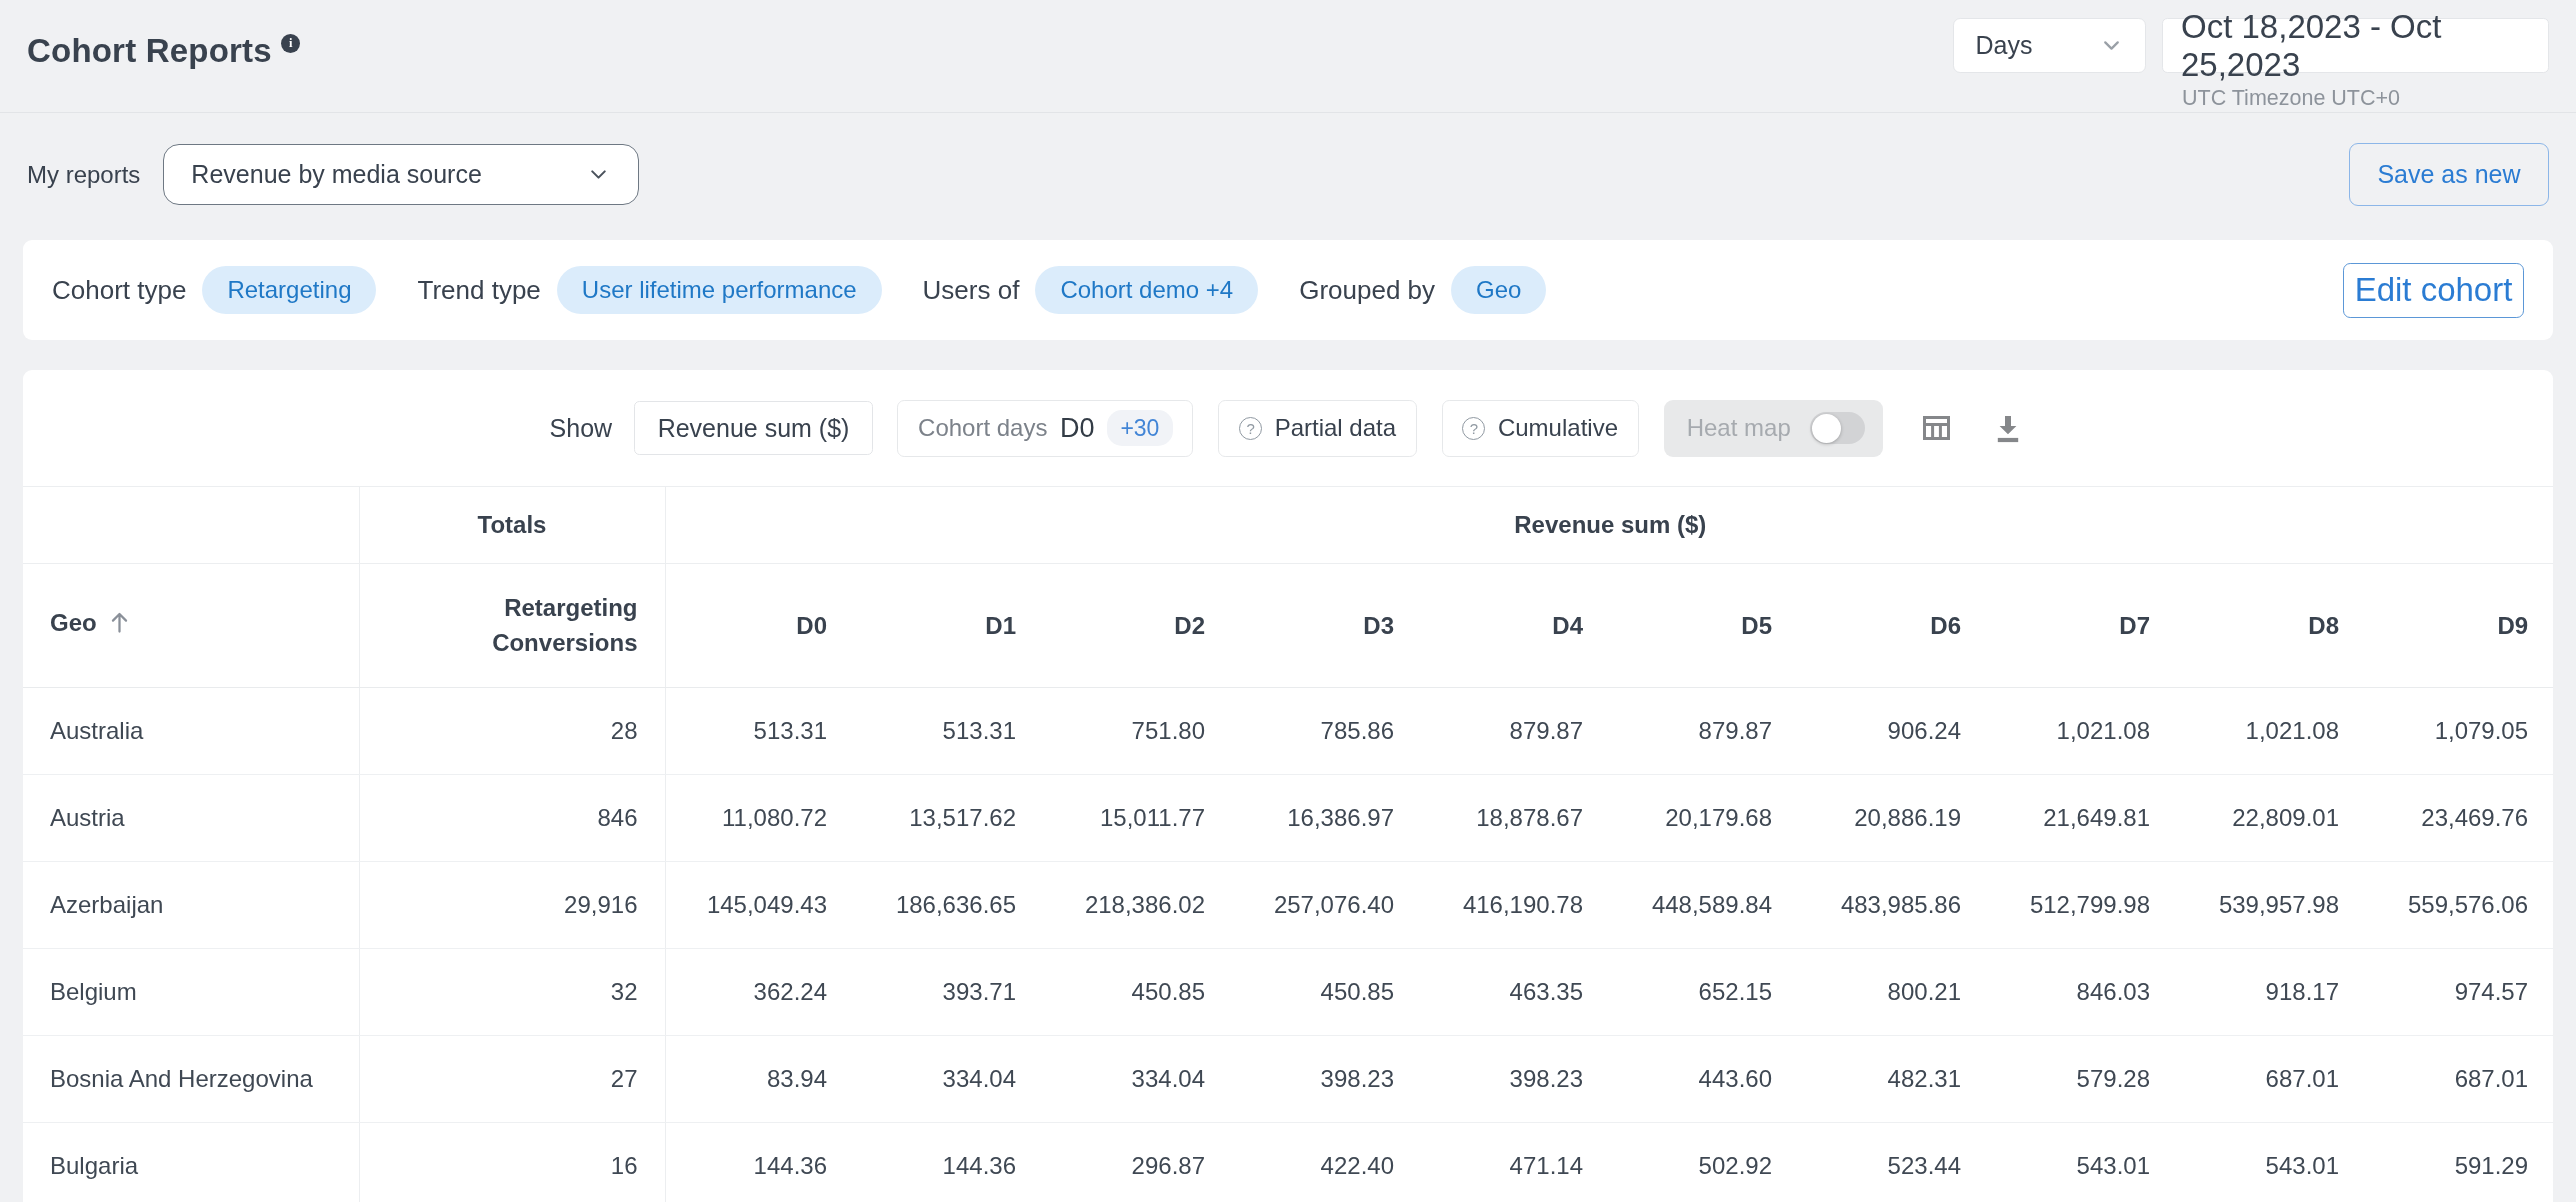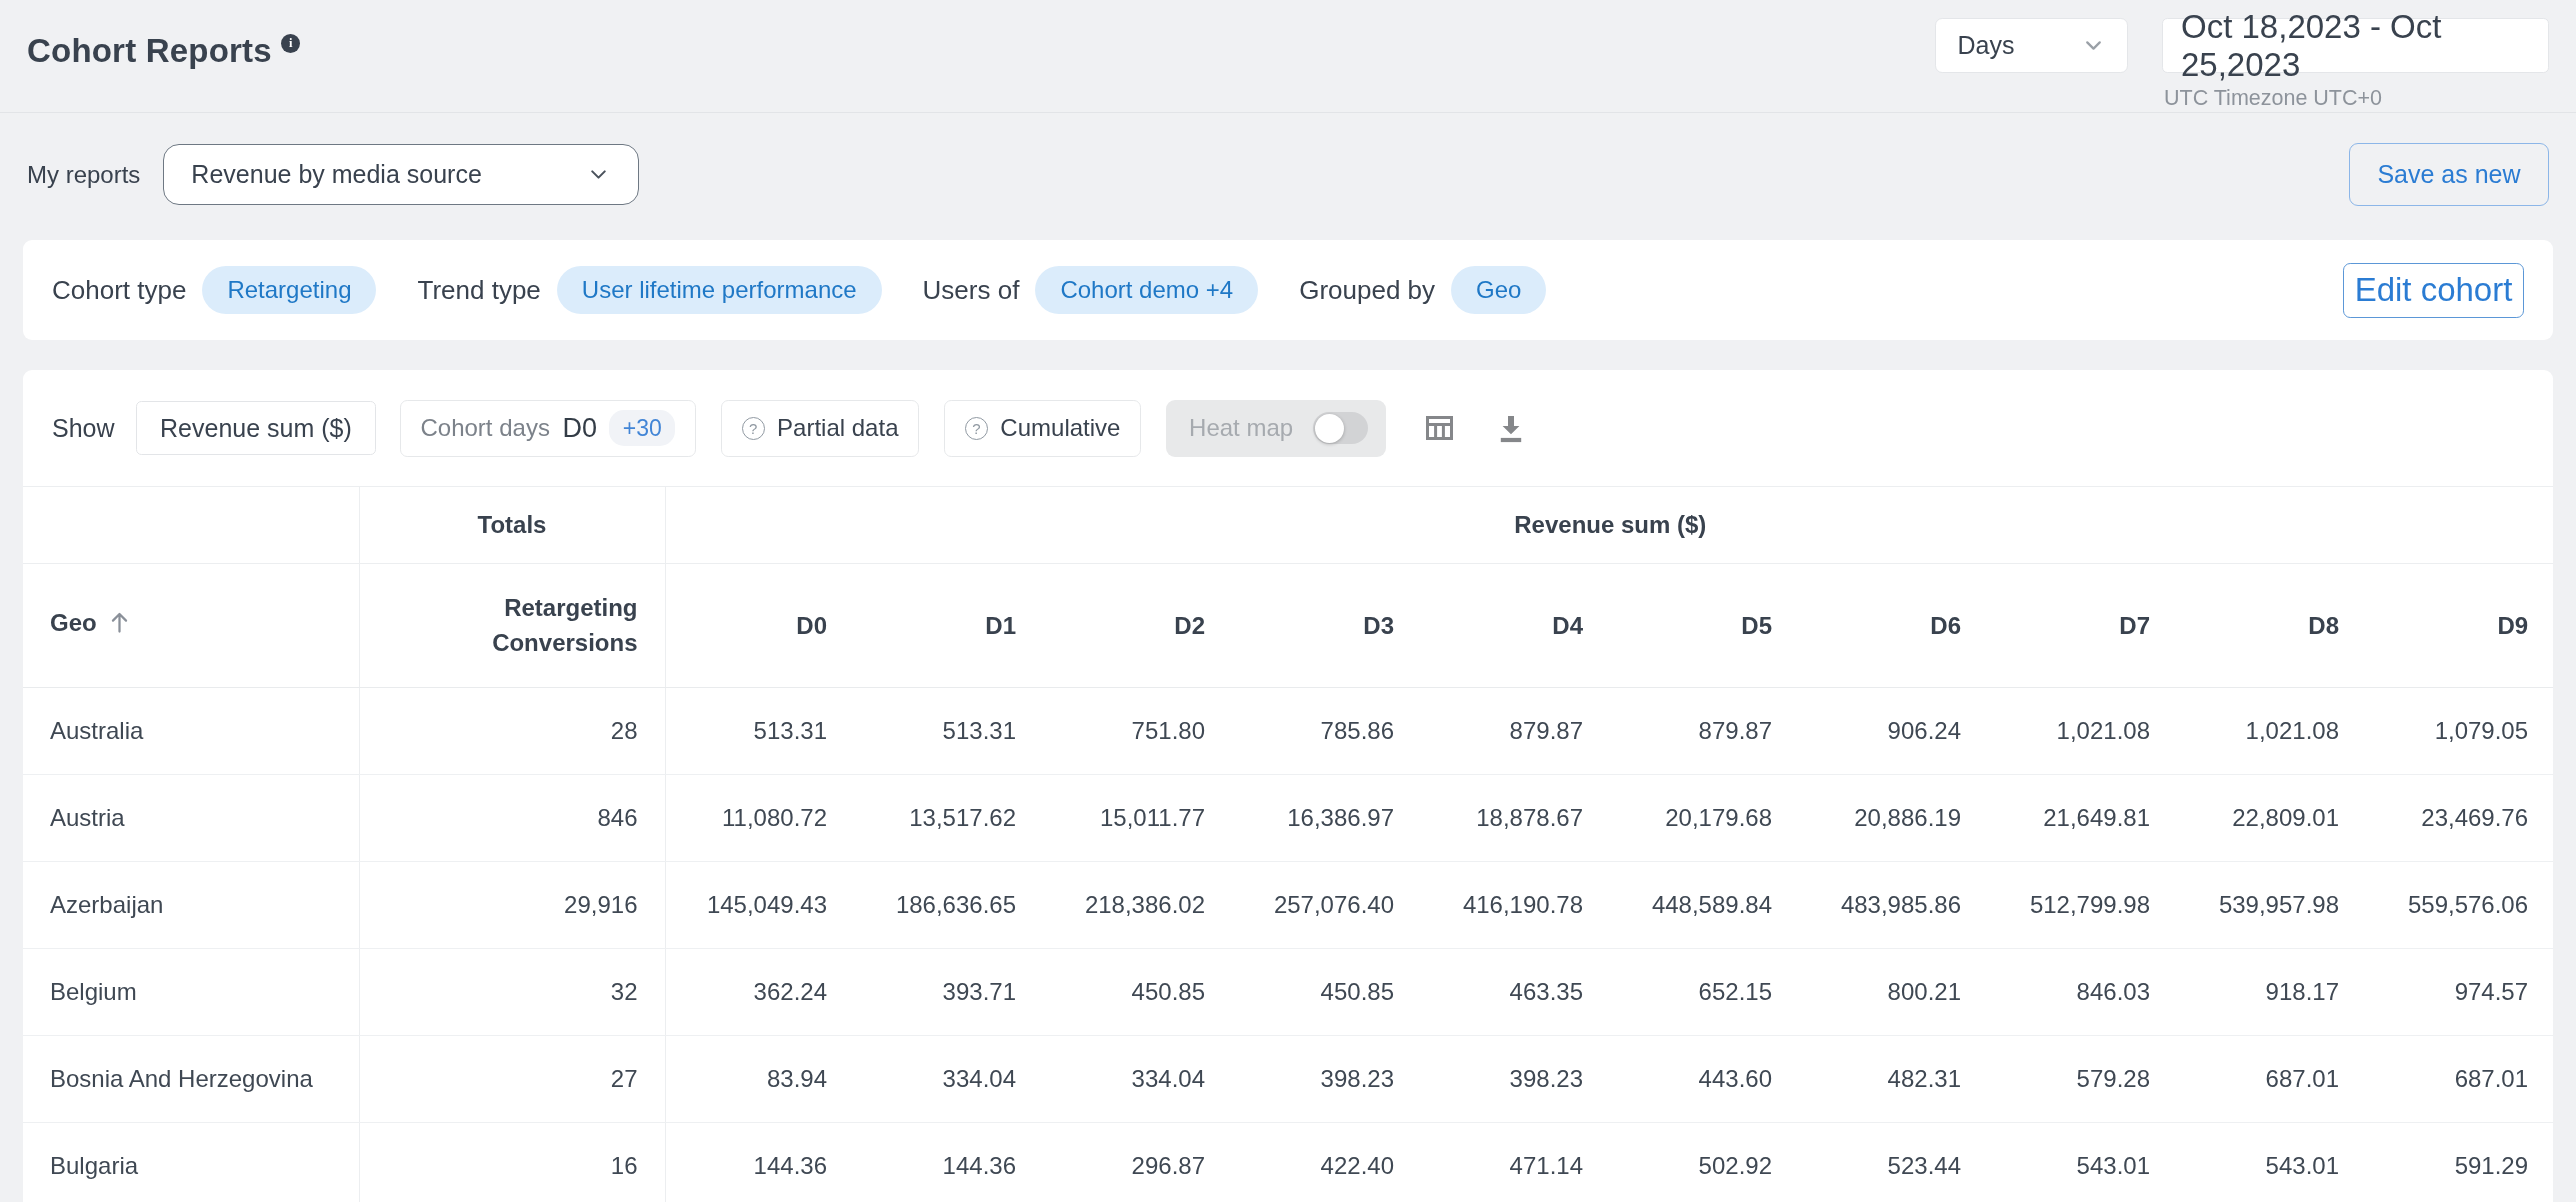--- a/index.html
+++ b/index.html
@@ -12,21 +12,21 @@
     -webkit-font-smoothing:antialiased;
   }
 
   
   .header { height:113px; border-bottom:0.9px solid #e2e4e7; display:flex; justify-content:space-between; padding:0 27px; }
   .title-wrap { display:flex; align-items:flex-start; margin-top:32px; gap:9px; }
   .page-title { font-size:33px; font-weight:700; letter-spacing:0.2px; color:#39424e; }
   .info-icon { width:19.7px; height:19.7px; border-radius:50%; background:#39424e; color:#fff;
     font:700 12.5px "Liberation Serif", serif; display:flex; align-items:center; justify-content:center; margin-top:1.8px; cursor:pointer; }
   .header-right { margin-top:18px; display:flex; flex-direction:column; }
-  .controls-row { display:flex; gap:34px; }
+  .controls-row { display:flex; gap:16px; }
   .days-select { width:193px; height:55px; background:#fff; border:0.9px solid #e4e6e9; border-radius:7.2px;
     display:flex; align-items:center; justify-content:space-between; padding:0 21.5px; font-size:25px; cursor:pointer; }
   .date-input { width:387px; height:55px; background:#fff; border:0.9px solid #e4e6e9; border-radius:5.4px;
     display:flex; align-items:center; padding:0 18px; font-size:33px; cursor:text; }
   .tz-note { margin-left:229px; margin-top:12.5px; font-size:21.5px; color:#8d939b; }
 
   
   .reports-row { margin-top:30px; padding:0 27px; display:flex; align-items:center; justify-content:space-between; }
   .reports-left { display:flex; align-items:center; gap:23px; }
   .reports-label { font-size:24px; }
@@ -40,21 +40,21 @@
     display:flex; align-items:center; justify-content:space-between; padding:0 29px; }
   .cohort-fields { display:flex; align-items:flex-end; gap:41px; }
   .cohort-field { display:flex; align-items:center; gap:16px; }
   .cohort-field-label { font-size:26px; }
   .chip { background:#dbecfb; color:#1f78c6; font-size:24px; padding:9.8px 25px; border-radius:894px; white-space:nowrap; cursor:pointer; }
   .edit-btn { width:181px; height:55px; border:1.8px solid #5b97d7; border-radius:7.2px; background:#fff;
     color:#2b7cd3; font-size:33px; font-family:inherit; cursor:pointer; }
 
   
   .table-card { margin:30px 23px 0; height:834px; background:#fff; border-radius:9px 9px 0 0; overflow:hidden; }
-  .toolbar { height:116px; display:flex; align-items:center; justify-content:flex-start; padding:0 29px; }
+  .toolbar { height:116px; display:flex; align-items:center; justify-content:center; padding:0 29px; }
   .toolbar-left { display:flex; align-items:center; gap:21.5px; }
   .show-label { font-size:25px; }
   .metric-box { border:1.8px solid #e3e5e8; border-radius:5.4px; height:54px; display:flex; align-items:center;
     padding:0 23px; font-size:25px; cursor:pointer; }
   .toolbar-right { display:flex; align-items:center; gap:25px;margin-left:24px; }
   .ctl-box { border:1.8px solid #e6e8ea; border-radius:7.2px; height:57px; display:flex; align-items:center;
     padding:0 19.7px; gap:12.5px; font-size:24px; cursor:pointer; background:#fff; }
   .ctl-muted { color:#7c828a; }
   .ctl-strong { color:#333c46; font-size:27px; }
   .badge { background:#f1f3f7; color:#4285d6; border-radius:15px; padding:4.5px 13.4px; font-size:23px; }

